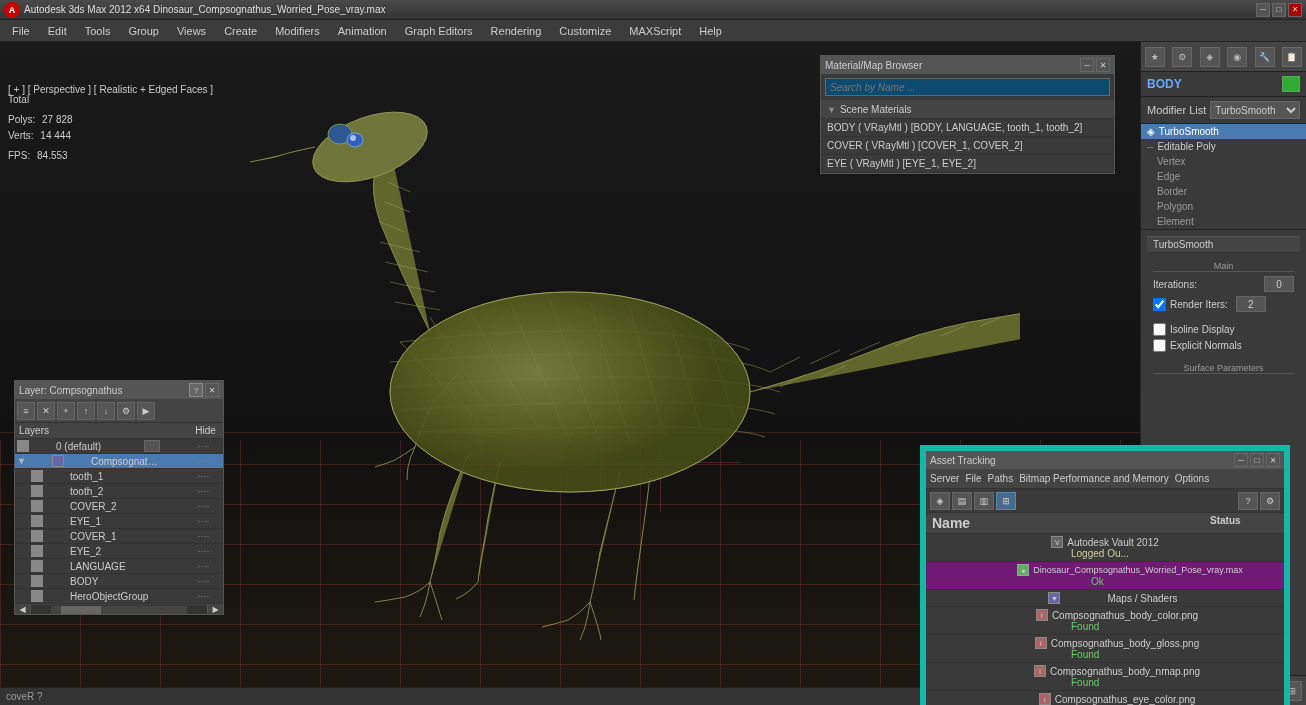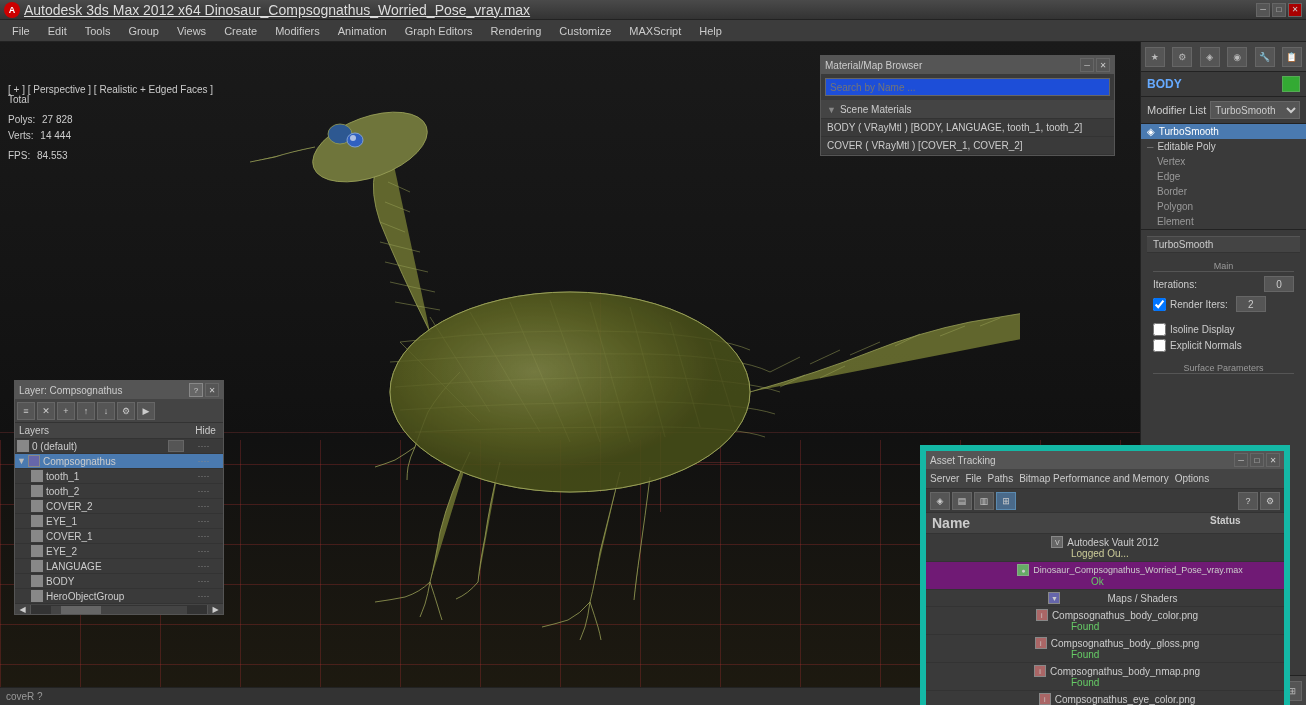--- a/index.html
+++ b/index.html
@@ -36,23 +36,22 @@
       background: #c00;
       border-radius: 50%;
       display: flex;
       align-items: center;
       justify-content: center;
       font-size: 9px;
       color: white;
       font-weight: bold;
     }
     #titlebar-title {
-      font-size: 14px;
+      font-size: 10px;
       color: #ddd;
-      text-decoration: underline;
     }
     #titlebar-controls {
       display: flex;
       gap: 2px;
     }
     .titlebar-btn {
       width: 14px;
       height: 14px;
       background: #555;
       border: 1px solid #666;
@@ -389,20 +388,21 @@
     }
 
     .layer-item {
       display: flex;
       align-items: center;
       padding: 1px 2px;
       font-size: 10px;
       color: #ccc;
       cursor: pointer;
       border-bottom: 1px solid #333;
+      gap: 24px;
     }
 
     .layer-item.selected {
       background: #4a7ab0;
     }
 
     .layer-item .layer-icon {
       width: 12px;
       height: 12px;
       margin-right: 3px;
@@ -883,28 +883,29 @@
 
 <div id="material-browser">
   <div id="mb-titlebar">
     <span>Material/Map Browser</span>
     <div style="display:flex;gap:2px;">
       <div style="width:14px;height:14px;background:#555;border:1px solid #666;display:flex;align-items:center;justify-content:center;font-size:8px;cursor:pointer;">─</div>
       <div style="width:14px;height:14px;background:#555;border:1px solid #666;display:flex;align-items:center;justify-content:center;font-size:8px;cursor:pointer;">✕</div>
     </div>
   </div>
   <div id="mb-search">
-    <input type="text" placeholder="Search by Name ..." style="width: 100%; height: 18px; background: #1d4ed8; border: 1px solid rgb(102, 102, 102); color: rgb(204, 204, 204); font-size: 10px; padding: 0px 4px;">
+    <input type="text" placeholder="Search by Name ..." style="width: 100%; height: 18px; background: #0c4a6e; border: 1px solid rgb(102, 102, 102); color: rgb(204, 204, 204); font-size: 10px; padding: 0px 4px; font-style: italic;">
   </div>
   <div id="mb-scene-label">
     <span style="color:#888;font-size:9px;">▼</span>
     <span>Scene Materials</span>
   </div>
   <div class="mb-material-item">BODY  ( VRayMtl )  [BODY, LANGUAGE, tooth_1, tooth_2]</div>
   <div class="mb-material-item">COVER  ( VRayMtl )  [COVER_1, COVER_2]</div>
+  <div class="mb-material-item">EYE  ( VRayMtl )  [EYE_1, EYE_2]</div>
 </div>
 
 <div id="layer-panel">
   <div id="lp-titlebar">
     <span>Layer: Compsognathus</span>
     <div style="display:flex;gap:2px;">
       <div style="width:14px;height:14px;background:#666;border:1px solid #888;display:flex;align-items:center;justify-content:center;font-size:8px;cursor:pointer;">?</div>
       <div style="width:14px;height:14px;background:#555;border:1px solid #666;display:flex;align-items:center;justify-content:center;font-size:8px;cursor:pointer;">✕</div>
     </div>
   </div>

